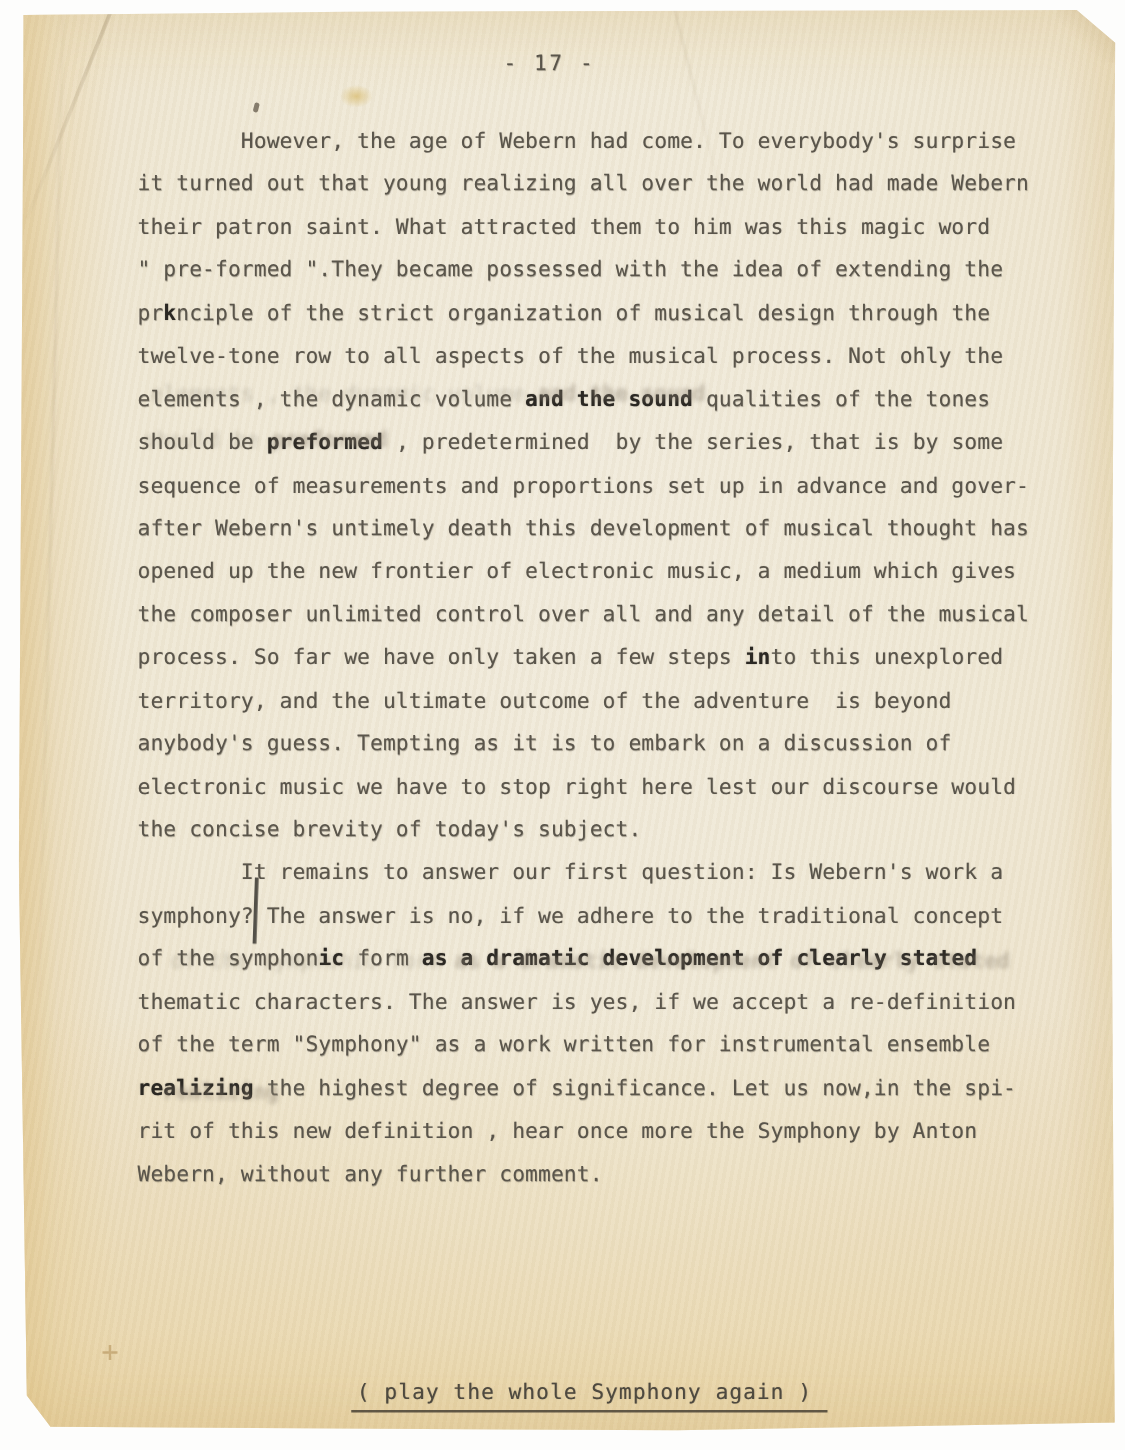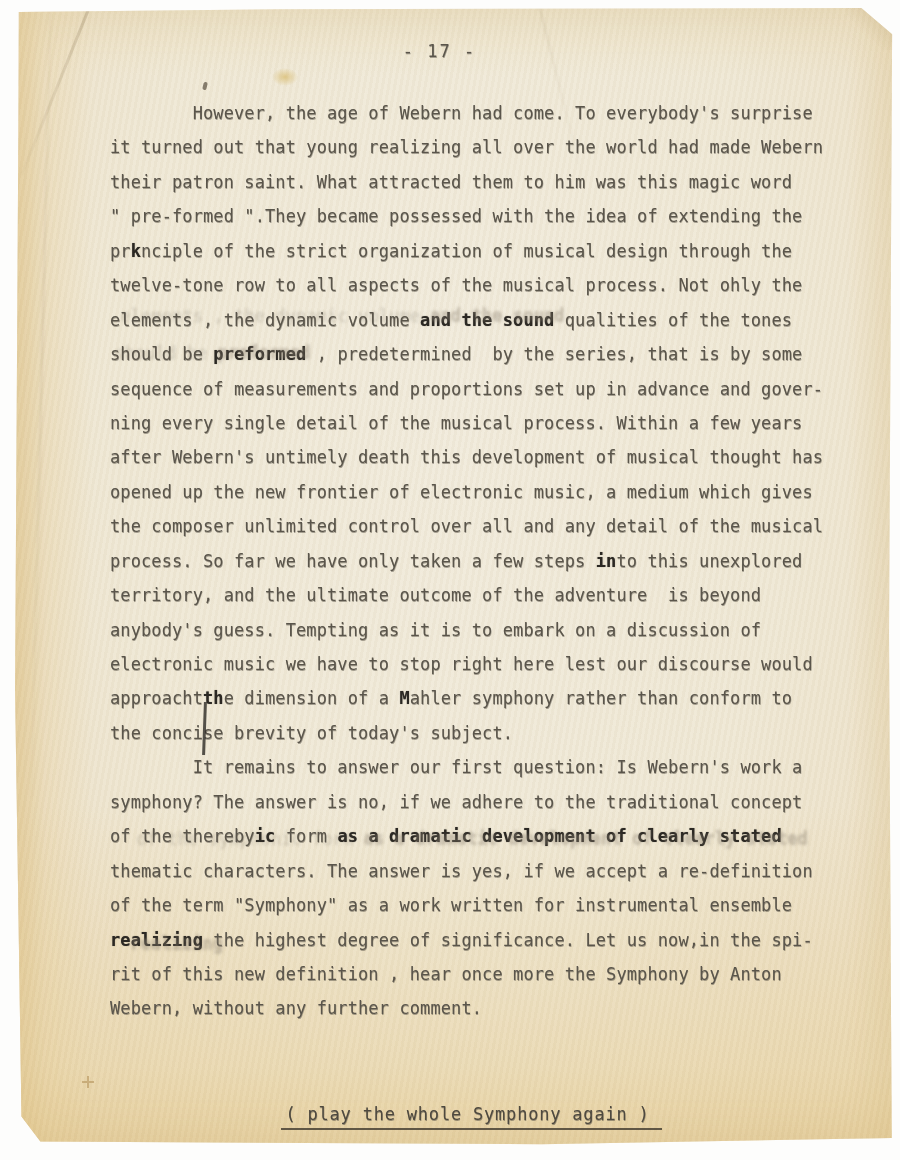--- a/index.html
+++ b/index.html
@@ -94,33 +94,31 @@
     <div class="text-block">
         <div class="tline"><span class="seg">        However, the age of Webern had come. To everybody's surprise</span></div>
         <div class="tline"><span class="seg">it turned out that young realizing all over the world had made Webern</span></div>
         <div class="tline"><span class="seg">their patron saint. What attracted them to him was this magic word</span></div>
         <div class="tline"><span class="seg">" pre-formed ".They became possessed with the idea of extending the</span></div>
         <div class="tline"><span class="seg">pr</span><span class="seg-bold">k</span><span class="seg">nciple of the strict organization of musical design through the</span></div>
         <div class="tline"><span class="seg">twelve-tone row to all aspects of the musical process. Not ohly the</span></div>
         <div class="tline"><span class="seg">elements , the dynamic volume </span><span class="seg-bold">and the sound</span><span class="ghostline" style="left: 10px; top: -5px;"><span class="ghost-pre">elements , the dynamic volume </span><span class="ghost-vis">and the sound</span></span><span class="seg"> qualities of the tones</span></div>
         <div class="tline"><span class="seg">should be </span><span class="seg-bold">preformed</span><span class="ghostline" style="left: 4px; top: -2px;"><span class="ghost-pre">should be </span><span class="ghost-vis">preformed</span></span><span class="seg"> , predetermined  by the series, that is by some</span></div>
         <div class="tline"><span class="seg">sequence of measurements and proportions set up in advance and gover-</span></div>
-        <div class="tline"><span class="seg">ning every single detail of the musical process. Within a few years</span></div>
         <div class="tline"><span class="seg">after Webern's untimely death this development of musical thought has</span></div>
         <div class="tline"><span class="seg">opened up the new frontier of electronic music, a medium which gives</span></div>
         <div class="tline"><span class="seg">the composer unlimited control over all and any detail of the musical</span></div>
         <div class="tline"><span class="seg">process. So far we have only taken a few steps </span><span class="seg-bold">in</span><span class="seg">to this unexplored</span></div>
         <div class="tline"><span class="seg">territory, and the ultimate outcome of the adventure  is beyond</span></div>
         <div class="tline"><span class="seg">anybody's guess. Tempting as it is to embark on a discussion of</span></div>
         <div class="tline"><span class="seg">electronic music we have to stop right here lest our discourse would</span></div>
-        <div class="tline"><span class="seg">approacht</span><span class="seg-bold">th</span><span class="seg">e dimension of a </span><span class="seg-bold">M</span><span class="seg">ahler symphony rather than conform to</span></div>
         <div class="tline"><span class="seg">the concise brevity of today's subject.</span></div>
         <div class="tline"><span class="seg">        It remains to answer our first question: Is Webern's work a</span></div>
         <div class="tline"><span class="seg">symphony? The answer is no, if we adhere to the traditional concept</span></div>
-        <div class="tline"><span class="seg">of the thereby</span><span class="seg-bold">ic</span><span class="seg"> form </span><span class="seg-bold">as a dramatic development of clearly stated</span><span class="ghostline" style="left: 26px; top: 2px;"><span class="ghost-pre">of the symphonic form </span><span class="ghost-vis">as a dramatic development of clearly stated</span></span></div>
+        <div class="tline"><span class="seg">of the symphon</span><span class="seg-bold">ic</span><span class="seg"> form </span><span class="seg-bold">as a dramatic development of clearly stated</span><span class="ghostline" style="left: 26px; top: 2px;"><span class="ghost-pre">of the symphonic form </span><span class="ghost-vis">as a dramatic development of clearly stated</span></span></div>
         <div class="tline"><span class="seg">thematic characters. The answer is yes, if we accept a re-definition</span></div>
         <div class="tline"><span class="seg">of the term "Symphony" as a work written for instrumental ensemble</span></div>
         <div class="tline"><span class="seg-bold">realizing</span><span class="ghostline" style="left: 20px; top: 3px;"><span class="ghost-pre"></span><span class="ghost-vis">realizing</span></span><span class="seg"> the highest degree of significance. Let us now,in the spi-</span></div>
         <div class="tline"><span class="seg">rit of this new definition , hear once more the Symphony by Anton</span></div>
         <div class="tline"><span class="seg">Webern, without any further comment.</span></div>
       </div>
 
     <div class="pen-stroke"></div>
 
     <div class="footer-direction">

